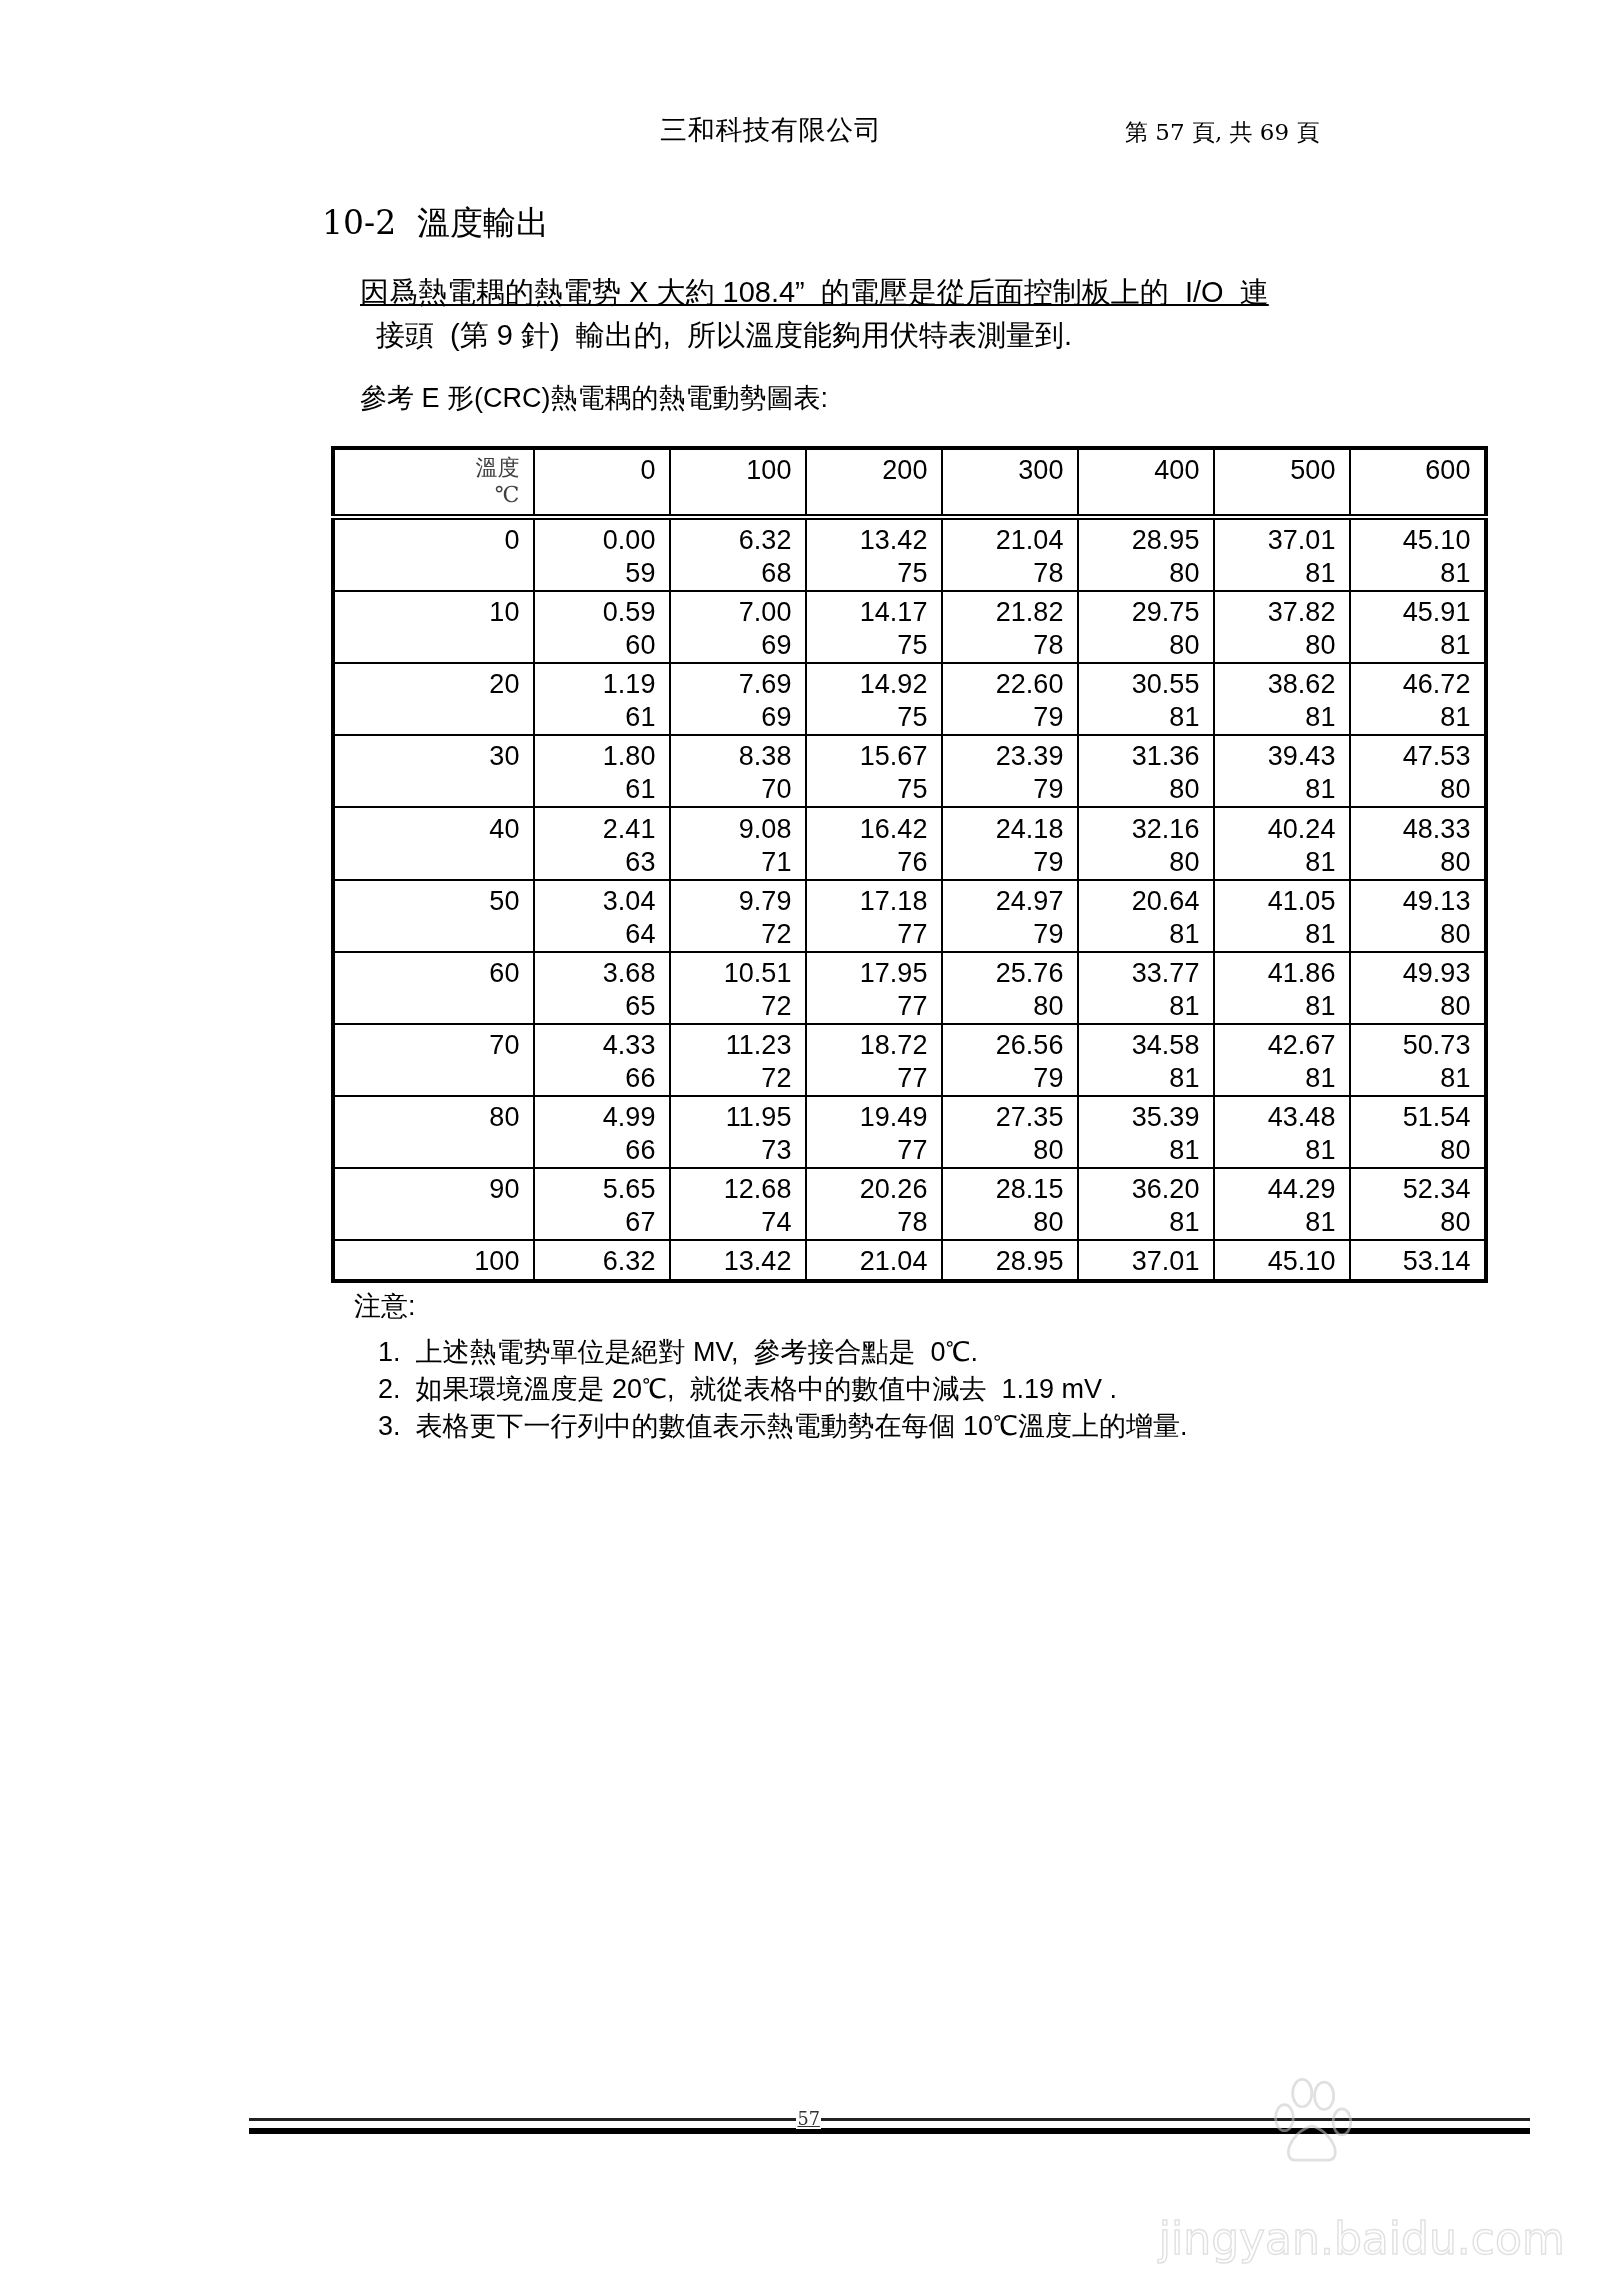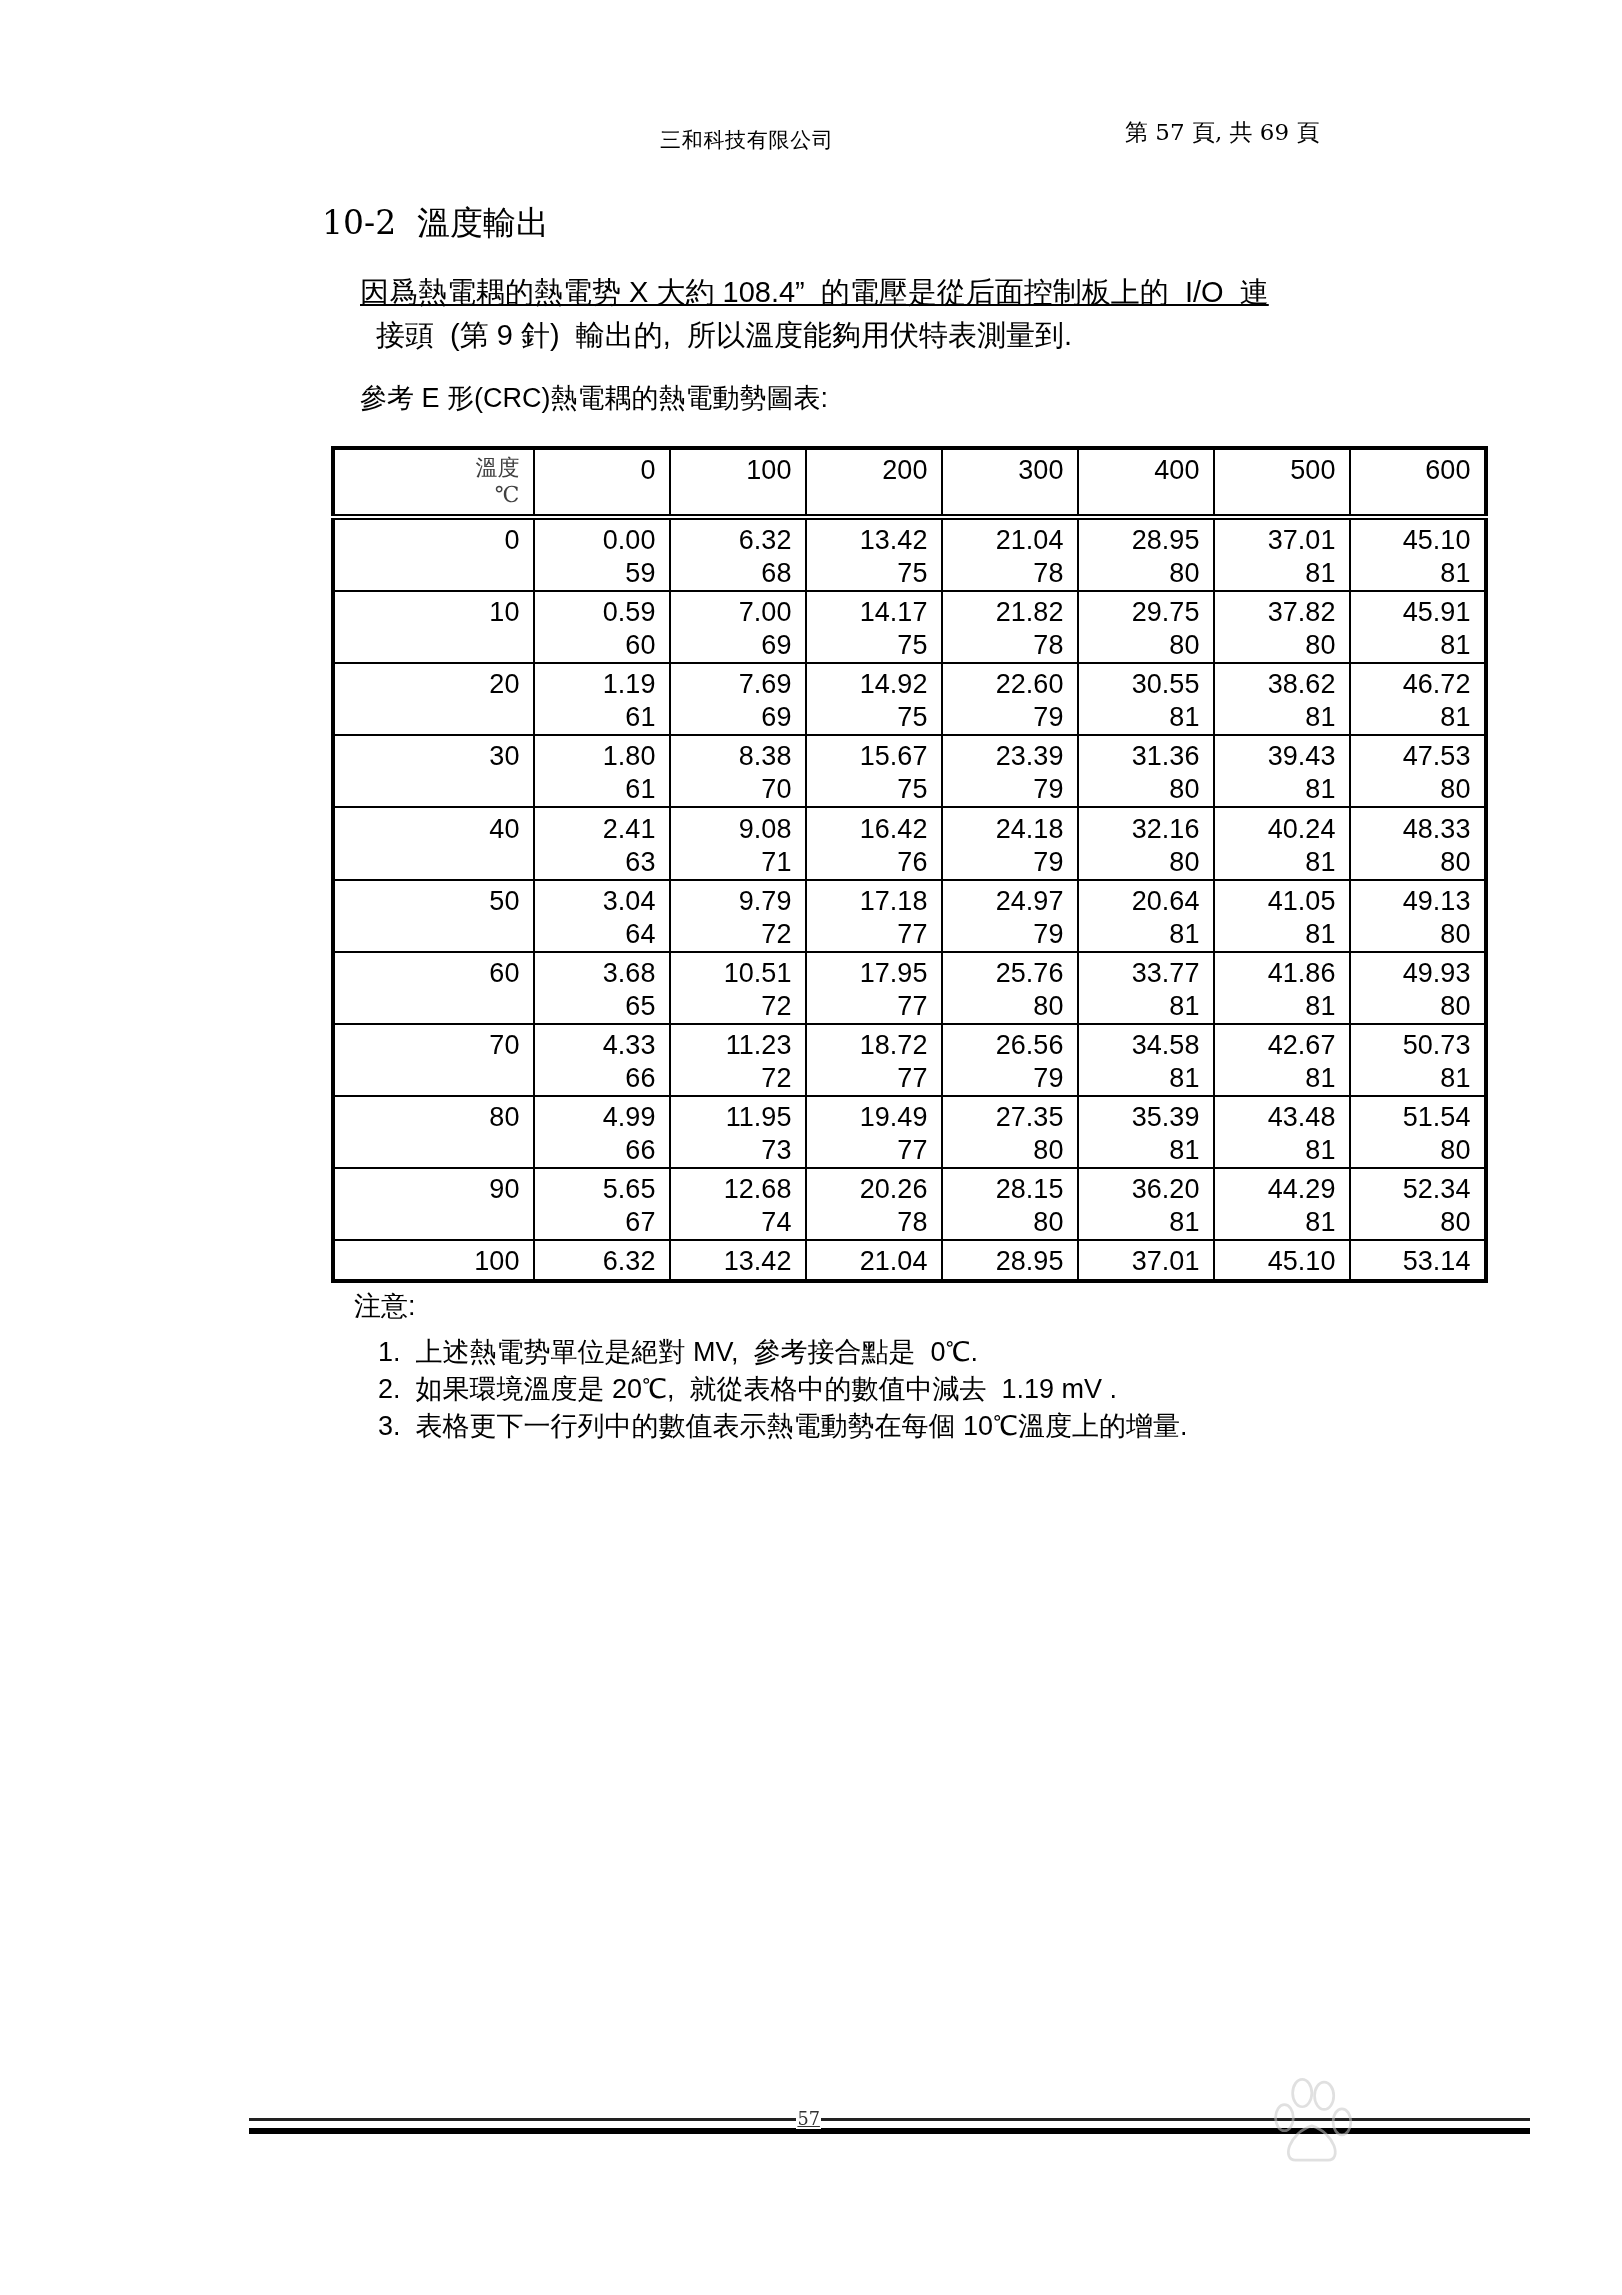--- a/index.html
+++ b/index.html
@@ -1,18 +1,18 @@
 <!DOCTYPE html>
 <html style="font-size:11px"><head>
 <meta charset="utf-8">
 <style>
   html, body { margin: 0; padding: 0; background: #ffffff; }
   body { width: 1623px; height: 2295px; position: relative; overflow: hidden; color: #000; }
 
-  .header-company { position: absolute; left: 660px; top: 126px; font-family: "DejaVu Serif", serif; font-size: 21px; letter-spacing: 0.7px; }
+  .header-company { position: absolute; left: 660px; top: 112px; font-family: "DejaVu Serif", serif; font-size: 27px; letter-spacing: 0.7px; }
   .header-page { position: absolute; left: 1125px; top: 117px; font-family: "DejaVu Serif", serif; font-size: 23px; white-space: pre; }
 
   .section-title { position: absolute; left: 322px; top: 201px; font-family: "DejaVu Serif", serif; font-size: 33px; white-space: pre; }
 
   .para { position: absolute; left: 360px; font-family: "Liberation Sans", sans-serif; font-size: 29px; line-height: 42px; white-space: pre; }
   .para-1 { top: 271px; text-decoration: underline; }
   .para-2 { top: 314px; margin-left: 16px; }
   .table-caption { position: absolute; left: 360px; top: 380px; font-family: "Liberation Sans", sans-serif; font-size: 27px; white-space: pre; }
 
   table.emf {
@@ -437,15 +437,16 @@
   <div class="watermark">
     <svg class="wm-paw" viewBox="0 0 130 130">
       <g fill="none" stroke="#c8c8c8" stroke-width="4">
         <ellipse cx="50" cy="22" rx="14" ry="20"></ellipse>
         <ellipse cx="82" cy="26" rx="14" ry="20"></ellipse>
         <ellipse cx="24" cy="58" rx="13" ry="19"></ellipse>
         <ellipse cx="108" cy="64" rx="13" ry="19"></ellipse>
         <path d="M40 120 C20 120 30 80 64 70 C98 80 108 120 88 120 Z"></path>
       </g>
     </svg>
+    <div class="wm-url">jingyan.baidu.com</div>
   </div>
 </div>
 
 
 </body></html>

